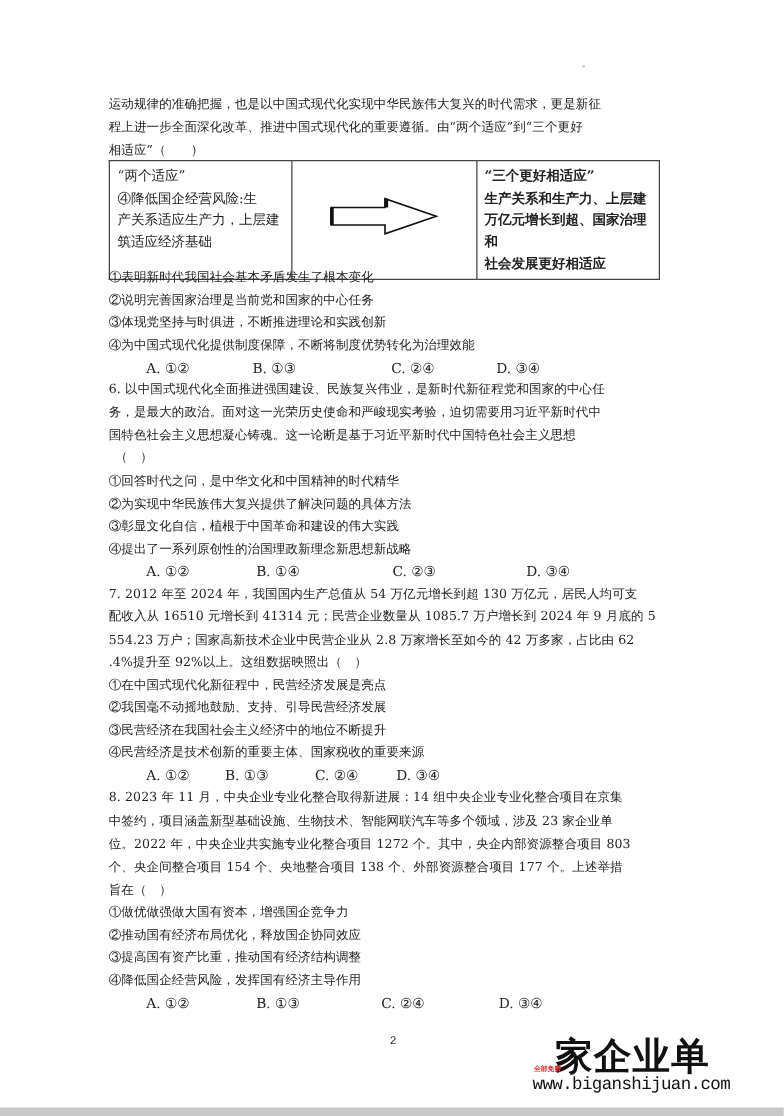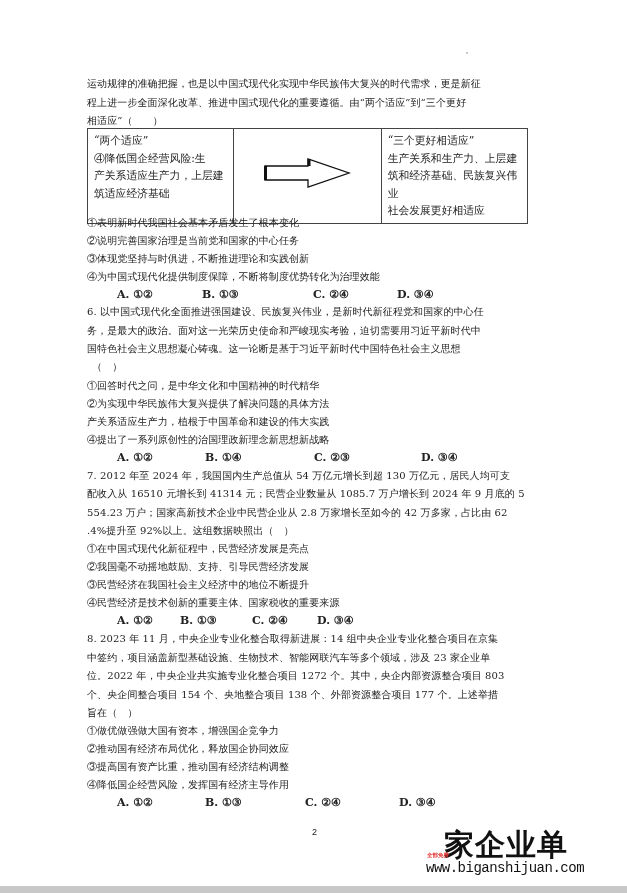--- a/index.html
+++ b/index.html
@@ -16,23 +16,23 @@
   }
   table.compare {
     position: absolute; left: 87px; top: 128px; width: 441px; height: 82px;
     border-collapse: collapse; font-size: 10.8px;
   }
   table.compare td {
     border: 1px solid #444; vertical-align: top; padding: 3px 6px; line-height: 17.5px;
   }
   td.c1 { width: 135px; }
   td.c2 { width: 135px; vertical-align: middle !important; text-align: center; }
-  td.c3 { width: 135px; }
+  td.c3 { width: 135px; font-weight: bold; }
   .opts { position: absolute; left: 117px; font-size: 11px; line-height: 14px; white-space: nowrap; }
-  .opts span { position: absolute; top: 0; font-weight: bold; }
+  .opts span { position: absolute; top: 0; }
   .pagenum { position: absolute; left: 312px; top: 827px; font-size: 9px; font-family: "Liberation Sans", sans-serif; }
   .wm-title { position: absolute; left: 444px; top: 825px; font-size: 30px; font-weight: bold; color: #111;
     font-family: "DejaVu Sans", sans-serif; letter-spacing: 1px; white-space: nowrap; }
   .wm-badge { position: absolute; left: 427px; top: 852px; font-size: 5.5px; color: #e53030; font-weight: bold;
     font-family: "DejaVu Sans", sans-serif; white-space: nowrap; }
   .wm-url { position: absolute; left: 426px; top: 860px; font-size: 14px; color: #111;
     font-family: "Liberation Mono", "DejaVu Sans Mono", monospace; white-space: nowrap; letter-spacing: -0.5px; }
 </style>
 </head>
 <body>
@@ -57,21 +57,21 @@
         <td class="c2">
           <svg width="88" height="34" viewBox="0 0 88 34">
             <polygon points="2,10 45,10 45,3 86,17 45,31 45,24 2,24" fill="#fff" stroke="#111" stroke-width="1.3"></polygon>
             <line x1="2.5" y1="10" x2="2.5" y2="24" stroke="#111" stroke-width="3"></line>
             <line x1="46" y1="3" x2="46" y2="10" stroke="#111" stroke-width="3"></line>
           </svg>
         </td>
         <td class="c3">
           <div>“三个更好相适应”</div>
           <div>生产关系和生产力、上层建</div>
-          <div>筑和经济基础、民族复兴伟业</div>
+          <div>万亿元增长到超、国家治理和</div>
           <div>社会发展更好相适应</div>
         </td>
       </tr>
     </tbody>
       </table>
 
     <div class="line" style="top:216px">①表明新时代我国社会基本矛盾发生了根本变化</div>
     <div class="line" style="top:234px">②说明完善国家治理是当前党和国家的中心任务</div>
     <div class="line" style="top:252px">③体现党坚持与时俱进，不断推进理论和实践创新</div>
     <div class="line" style="top:270px">④为中国式现代化提供制度保障，不断将制度优势转化为治理效能</div>
@@ -83,21 +83,21 @@
     </div>
   </div>
 
   <div>
     <div class="line" style="top:305px">6. 以中国式现代化全面推进强国建设、民族复兴伟业，是新时代新征程党和国家的中心任</div>
     <div class="line" style="top:324px">务，是最大的政治。面对这一光荣历史使命和严峻现实考验，迫切需要用习近平新时代中</div>
     <div class="line" style="top:342px">国特色社会主义思想凝心铸魂。这一论断是基于习近平新时代中国特色社会主义思想</div>
     <div class="line" style="top:360px; left:92px">（　）</div>
     <div class="line" style="top:379px">①回答时代之问，是中华文化和中国精神的时代精华</div>
     <div class="line" style="top:397px">②为实现中华民族伟大复兴提供了解决问题的具体方法</div>
-    <div class="line" style="top:415px">产关系适应生产力，植根于中国革命和建设的伟大实践</div>
+    <div class="line" style="top:415px">③彰显文化自信，植根于中国革命和建设的伟大实践</div>
     <div class="line" style="top:433px">④提出了一系列原创性的治国理政新理念新思想新战略</div>
     <div class="opts" style="top:451px">
       <span style="left:0">A. ①②</span>
       <span style="left:88px">B. ①④</span>
       <span style="left:197px">C. ②③</span>
       <span style="left:304px">D. ③④</span>
     </div>
   </div>
 
   <div>

